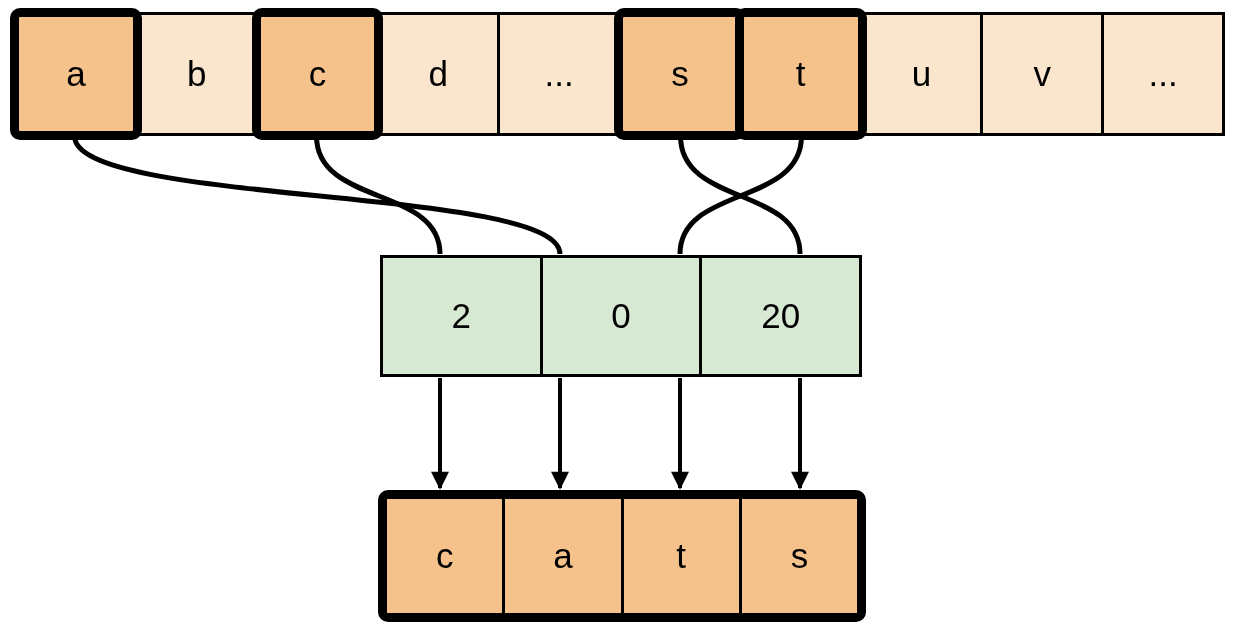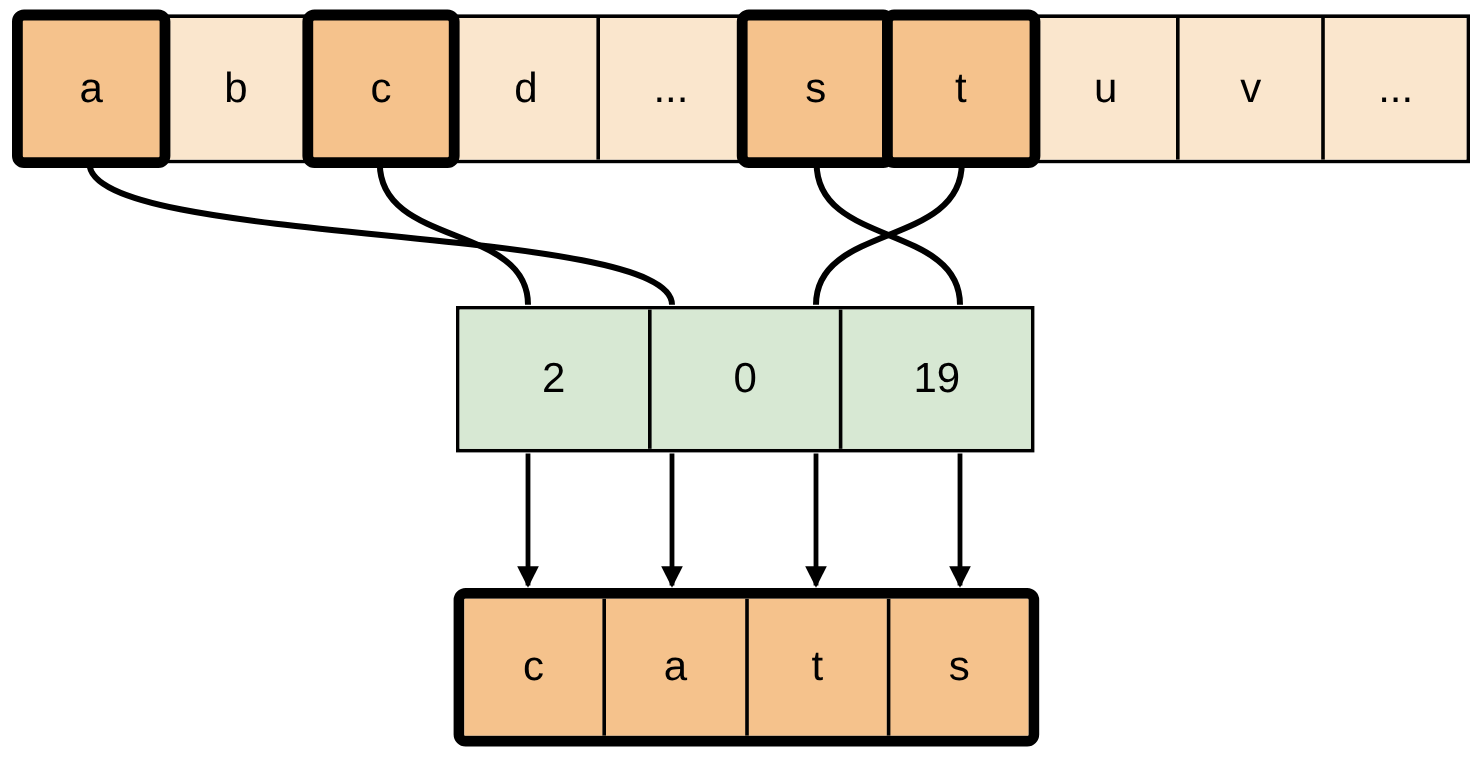--- a/index.html
+++ b/index.html
@@ -110,21 +110,21 @@
   </div>
 
   <div class="row index-row">
     <div class="cell">
         <span>2</span>
       </div>
     <div class="cell">
         <span>0</span>
       </div>
     <div class="cell">
-        <span>19</span>
+        <span>20</span>
       </div>
   </div>
 
   <div class="row output-row">
     <div class="cell">
         <span>c</span>
       </div>
     <div class="cell">
         <span>a</span>
       </div>

